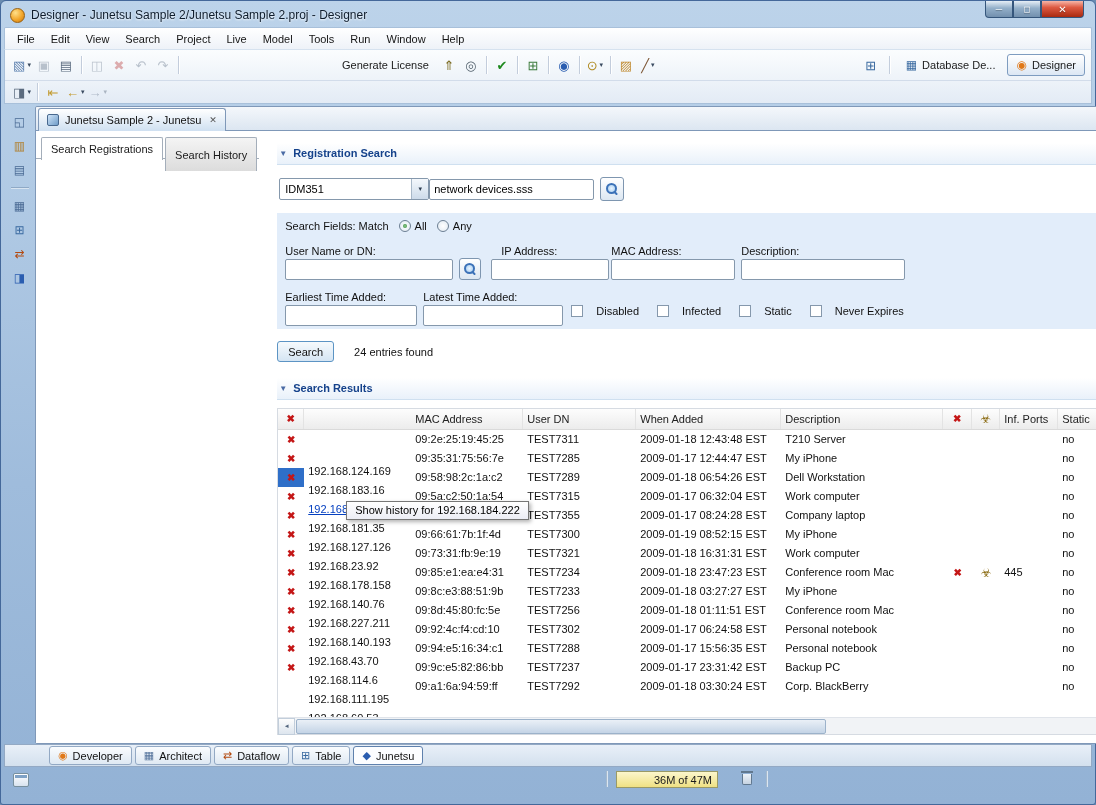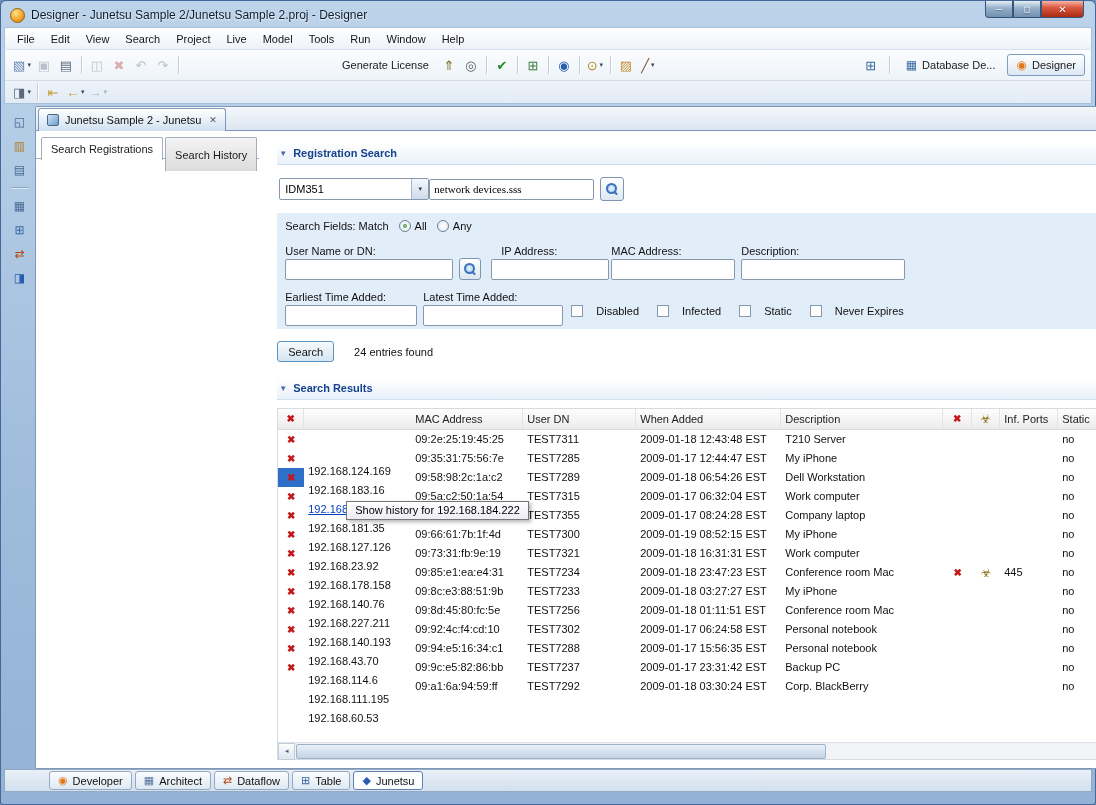--- a/index.html
+++ b/index.html
@@ -81,21 +81,21 @@
   .twistie { color:#4a6aa4; font-size:8px; font-weight:normal; }
   .hdr2 { margin-top:16px; }
   .form1 { flex:none; padding:12px 0 0 2px; }
   .lblrow { display:flex; margin-bottom:4px; color:#111; }
   .lbl-iv { width:158px; flex:none; }
   .ctlrow { display:flex; align-items:center; height:24px; }
   .combo { width:150px; height:22px; border:1px solid #8598ac; border-radius:2px; background:#fff; display:flex; align-items:center; flex:none; }
   .combo-text { flex:1; padding-left:5px; }
   .combo-btn { width:17px; height:100%; border-left:1px solid #a8b8c8;
     background:linear-gradient(#f4f8fc,#cddbea); display:flex; align-items:center; justify-content:center; font-size:7px; color:#2e3e52; }
-  .txt { height:21px; border:1px solid #8598ac; border-radius:2px; padding:0 4px; font-family:Liberation Serif, serif; font-size:11px; background:#fff; }
+  .txt { height:21px; border:1px solid #8598ac; border-radius:2px; padding:0 4px; font-family:Liberation Sans, sans-serif; font-size:11px; background:#fff; }
   .base-input { width:165px; margin-left:0; }
   .search-btn24 { width:24px; height:24px; border:1px solid #7e96b0; border-radius:3px;
     background:linear-gradient(#ffffff,#dce7f2); display:flex; align-items:center; justify-content:center; margin-left:6px; flex:none; }
   .search-btn22 { position:absolute; width:22px; height:22px; border:1px solid #7e96b0; border-radius:3px;
     background:linear-gradient(#ffffff,#dce7f2); display:flex; align-items:center; justify-content:center; }
   .mag { width:12px; height:12px; position:relative; }
   .mag::before { content:""; position:absolute; width:7px; height:7px; border:2px solid #3c72b8; border-radius:50%;
     left:0; top:0; background:radial-gradient(#e8f4ff,#a6cdf0); }
   .mag::after { content:""; position:absolute; width:5px; height:2px; background:#3c72b8;
     transform:rotate(45deg); right:0px; bottom:1px; border-radius:1px; }
@@ -705,14 +705,25 @@
       <div class="btab">
         <span class="bticon" style="color: rgb(58, 106, 160);">⊞</span>
         <span>Table</span>
       </div>
       <div class="btab active">
         <span class="bticon" style="color: rgb(42, 93, 176);">◆</span>
         <span>Junetsu</span>
       </div>
     </div>
 
+  <div class="statusbar">
+    <div class="fastview-btn"></div>
+    <div class="sb-sep" style="left:602px"></div>
+    <div class="mem-gauge">
+      <span>36M of 47M</span>
+    </div>
+    <div class="trash-btn">
+        <span class="trash"></span>
+      </div>
+    <div class="sb-sep" style="left:762px"></div>
+  </div>
 
 </div>
 
 </body></html>

